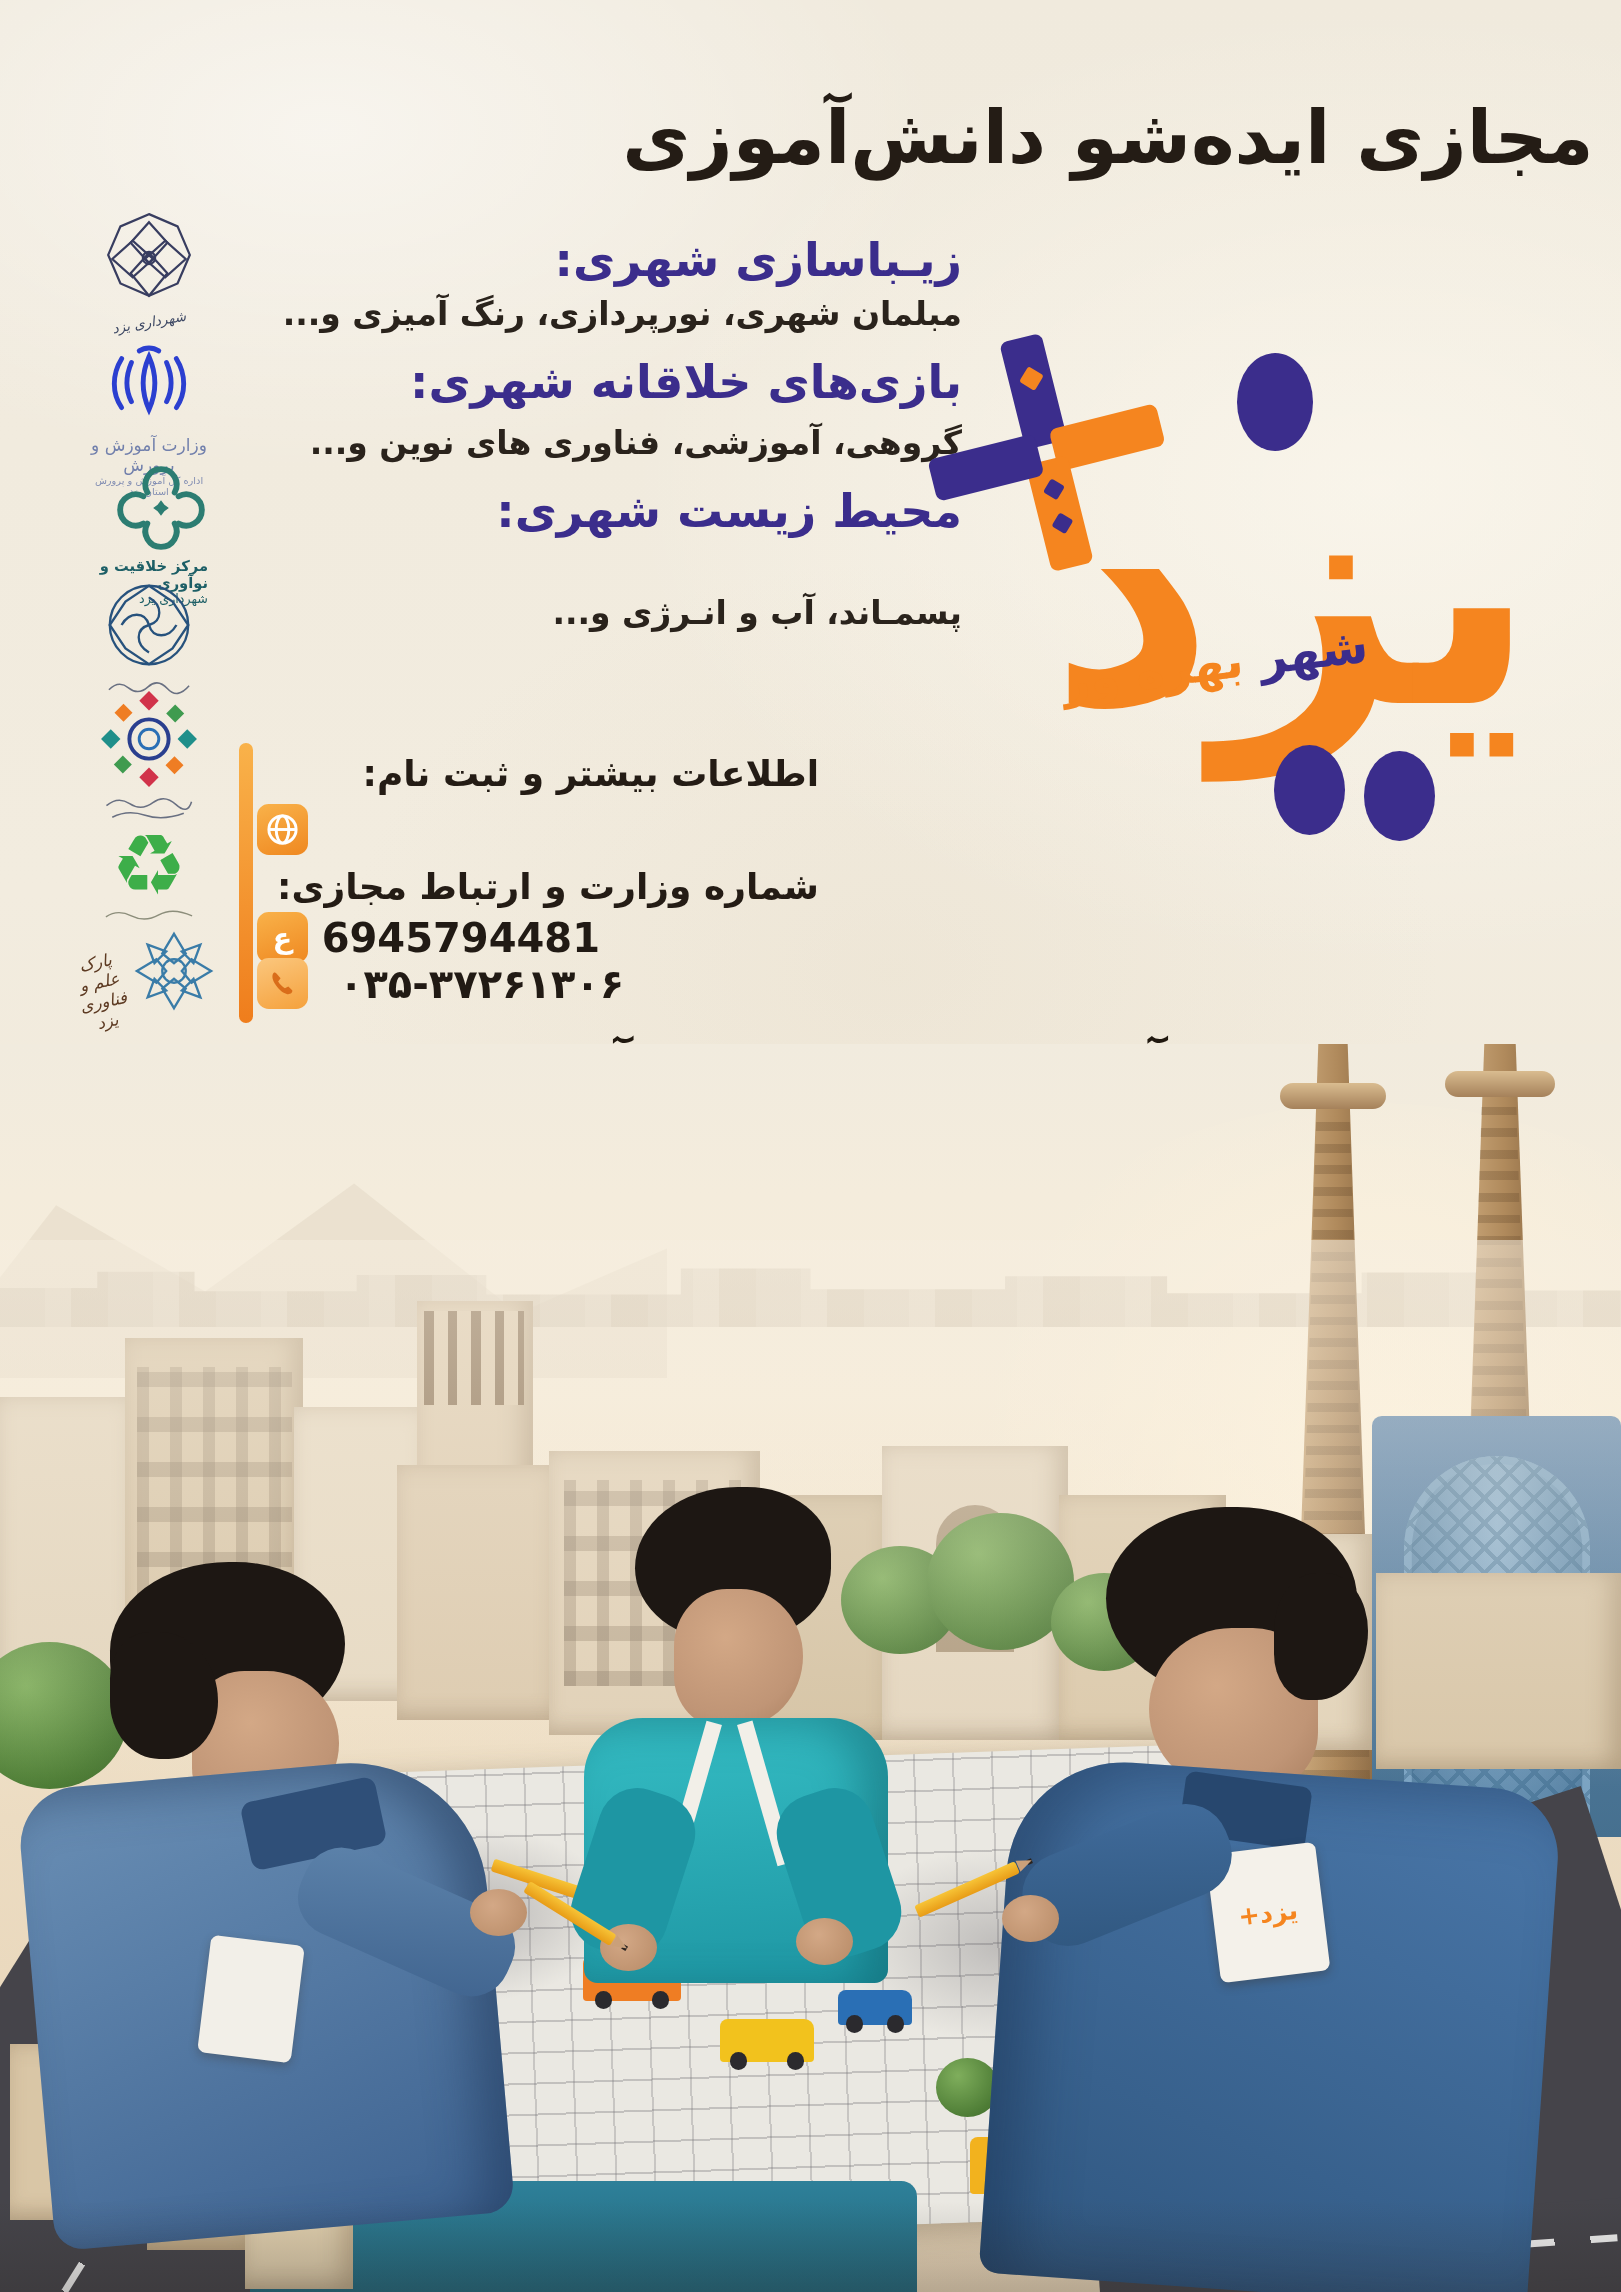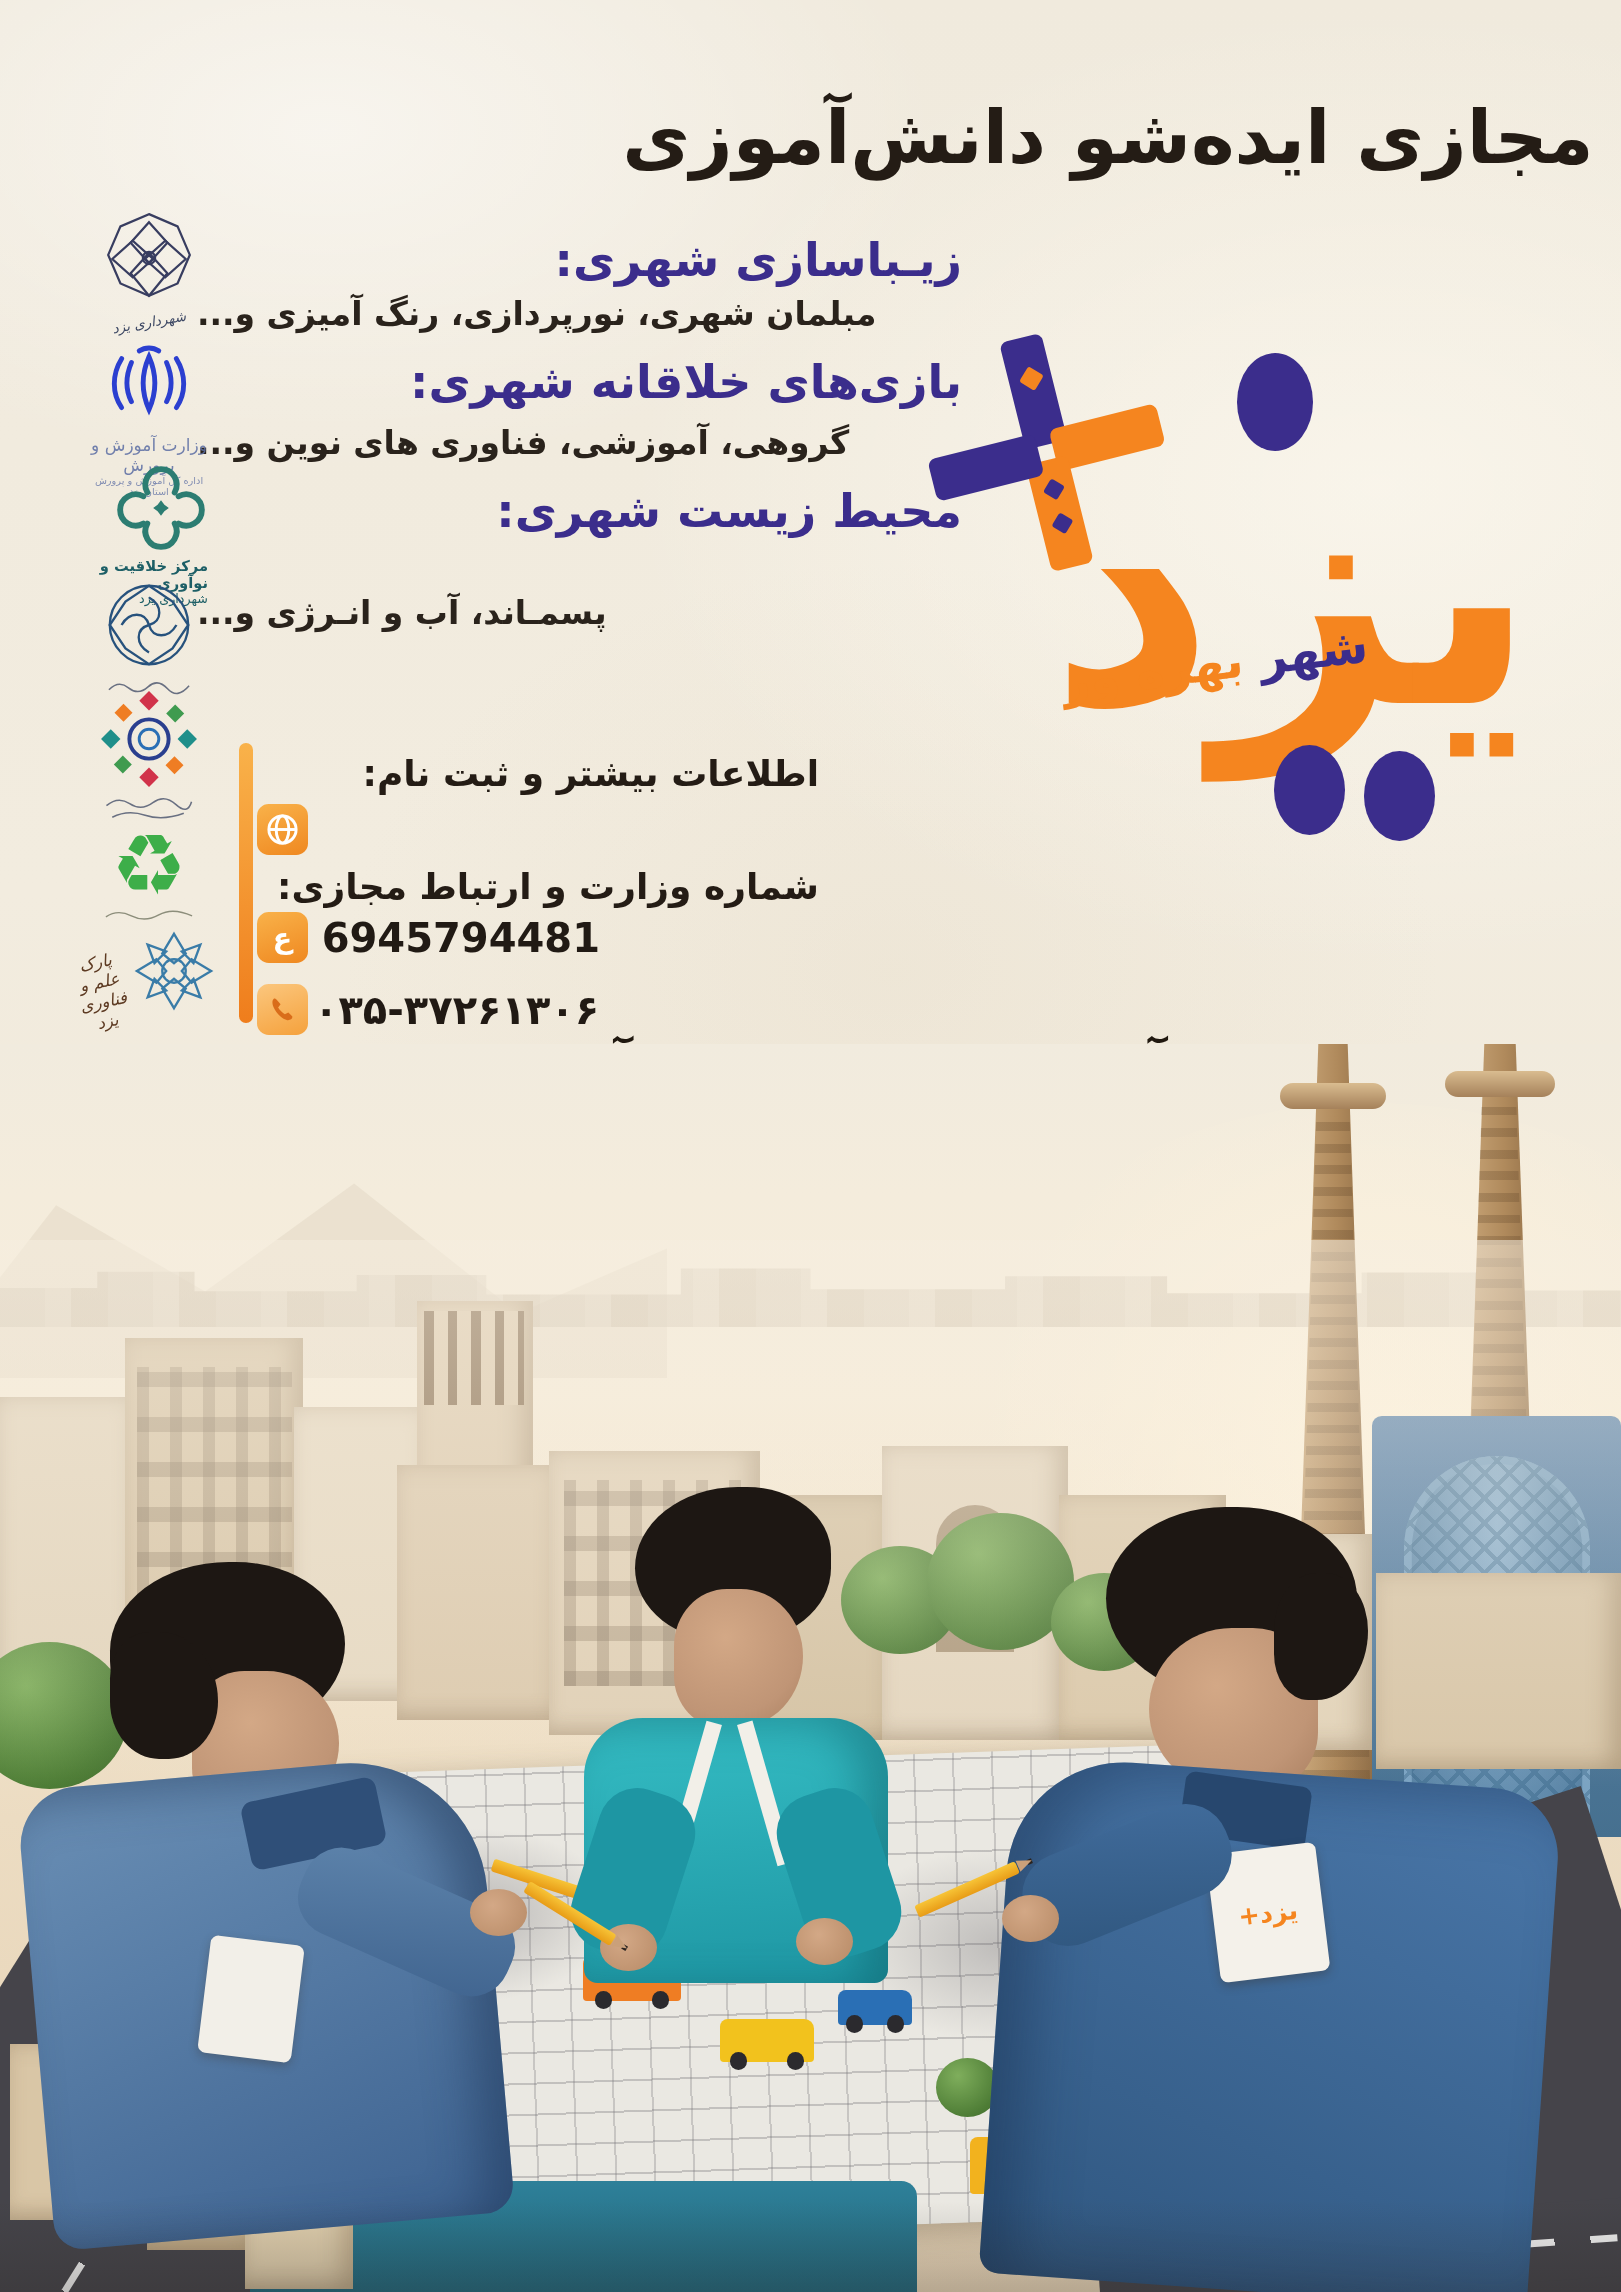--- a/index.html
+++ b/index.html
@@ -12,21 +12,21 @@
     background:
       radial-gradient(882px 490px at 20% 8%, rgba(255,255,255,.5), transparent 70%),
       radial-gradient(1078px 686px at 85% 30%, rgba(255,252,244,.55), transparent 70%),
       radial-gradient(784px 588px at 55% 60%, rgba(226,214,192,.25), transparent 70%),
       linear-gradient(180deg,#f0eadd 0%,#f2ecdf 55%,#f0e7d6 100%);}
   
   .title{right:27.4px;top:94px;width:1176px;text-align:right;direction:rtl;
     font-size:74px;font-weight:bold;color:#241c15;letter-spacing:-1px;}
   .h{direction:rtl;text-align:right;right:659px;width:745px;
      font-size:46px;font-weight:bold;color:#3b2d8c;}
-  .d{direction:rtl;text-align:left;right:659px;width:765px;
+  .d{direction:rtl;text-align:right;right:659px;width:765px;
      font-size:33px;font-weight:600;color:#2a231c;}
   .contact-label{direction:rtl;text-align:right;right:802px;width:608px;
      font-size:36px;font-weight:bold;color:#241c15;}
   .contact-val{font-size:40px;font-weight:bold;color:#211a14;direction:ltr;}
   .ico{width:51px;height:51px;border-radius:11.8px;
        background:linear-gradient(160deg,#f9b24a,#ef8820);
        display:flex;align-items:center;justify-content:center;}
   .banner{left:220px;top:1057px;width:947px;height:86px;background:#f7a825;
       display:flex;align-items:center;justify-content:center;}
   .banner-text{direction:rtl;font-size:54px;font-weight:800;color:#20180f;}
@@ -115,21 +115,21 @@
       </svg>
   </div>
 </div>
 <div class="abs contact-label" style="top:866px;">شماره وزارت و ارتباط مجازی:</div>
 <div class="abs" style="left:257px;top:912px;display:flex;align-items:center;gap:13.7px;">
   <div class="ico">
       <span style="color:#fff;font-size:29px;font-weight:bold;">ع</span>
     </div>
   <div class="contact-val">6945794481</div>
 </div>
-<div class="abs" style="left:257px;top:984px;display:flex;align-items:center;gap:6px;">
+<div class="abs" style="left:257px;top:958px;display:flex;align-items:center;gap:31px;">
   <div class="ico" style="background:linear-gradient(160deg,#fbc77e,#f5a13c);">
     <svg width="31" height="31" viewBox="0 0 32 32">
         <path d="M7 5 C5 7 5 11 8 16 C11 21 16 26 21 27 C24 27.5 27 25 26 23 L22 19 L18.5 21 C16 19.5 13 16.5 11.5 14 L14 10.5 L10 6 C9 5 8 4 7 5 Z" fill="#d96d1a"></path>
       </svg>
   </div>
   <div class="contact-val">۰۳۵-۳۷۲۶۱۳۰۶</div>
 </div>
 
 <div class="abs banner">
   <div class="banner-text">آخرین مهلت ارسال آثار: ۲۹ اسفند ۱۴۰۲</div>

